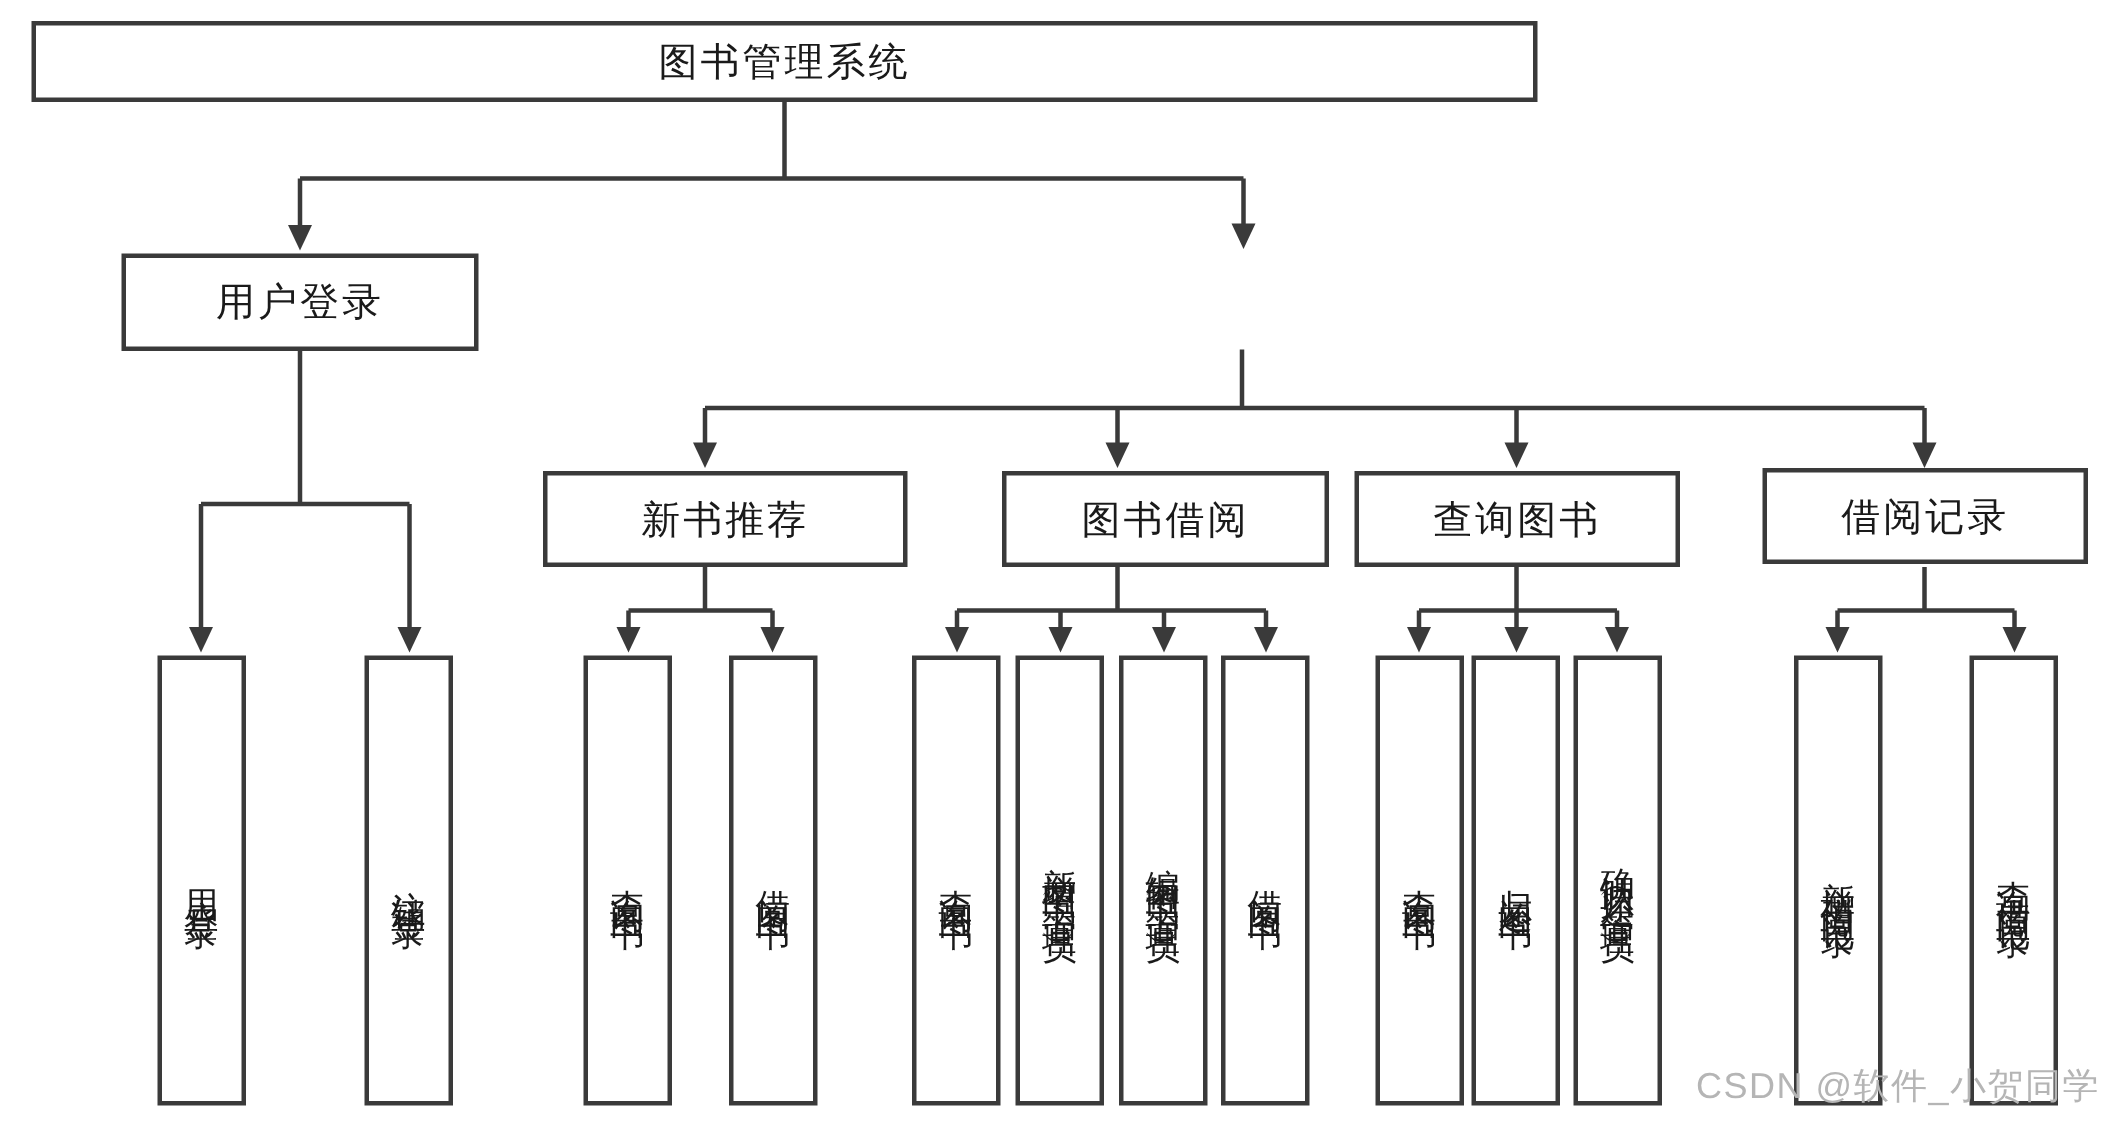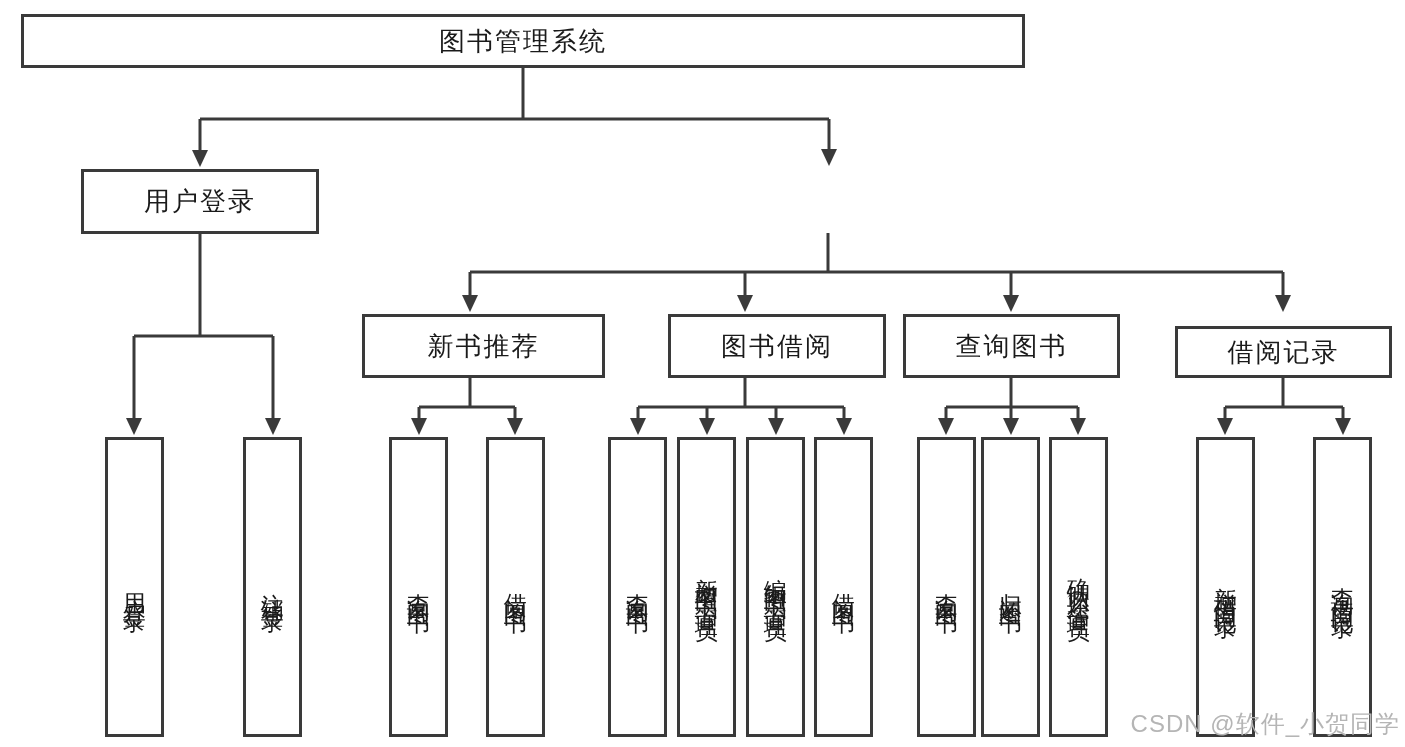--- a/index.html
+++ b/index.html
@@ -100,21 +100,21 @@
 
   <div class="box" style="left:362px;top:314px;width:243px;height:64px">
     <span class="hlabel">新书推荐</span>
   </div>
   <div class="box" style="left:668px;top:314px;width:218px;height:64px">
     <span class="hlabel">图书借阅</span>
   </div>
   <div class="box" style="left:903px;top:314px;width:217px;height:64px">
     <span class="hlabel">查询图书</span>
   </div>
-  <div class="box" style="left:1175px;top:326px;width:217px;height:52px">
+  <div class="box" style="left:1175px;top:312px;width:217px;height:64px">
     <span class="hlabel">借阅记录</span>
   </div>
 
   <div class="box leaf" style="left:105px">
     <span class="vlabel">用户登录</span>
   </div>
   <div class="box leaf" style="left:243px">
     <span class="vlabel">注销登录</span>
   </div>
 

